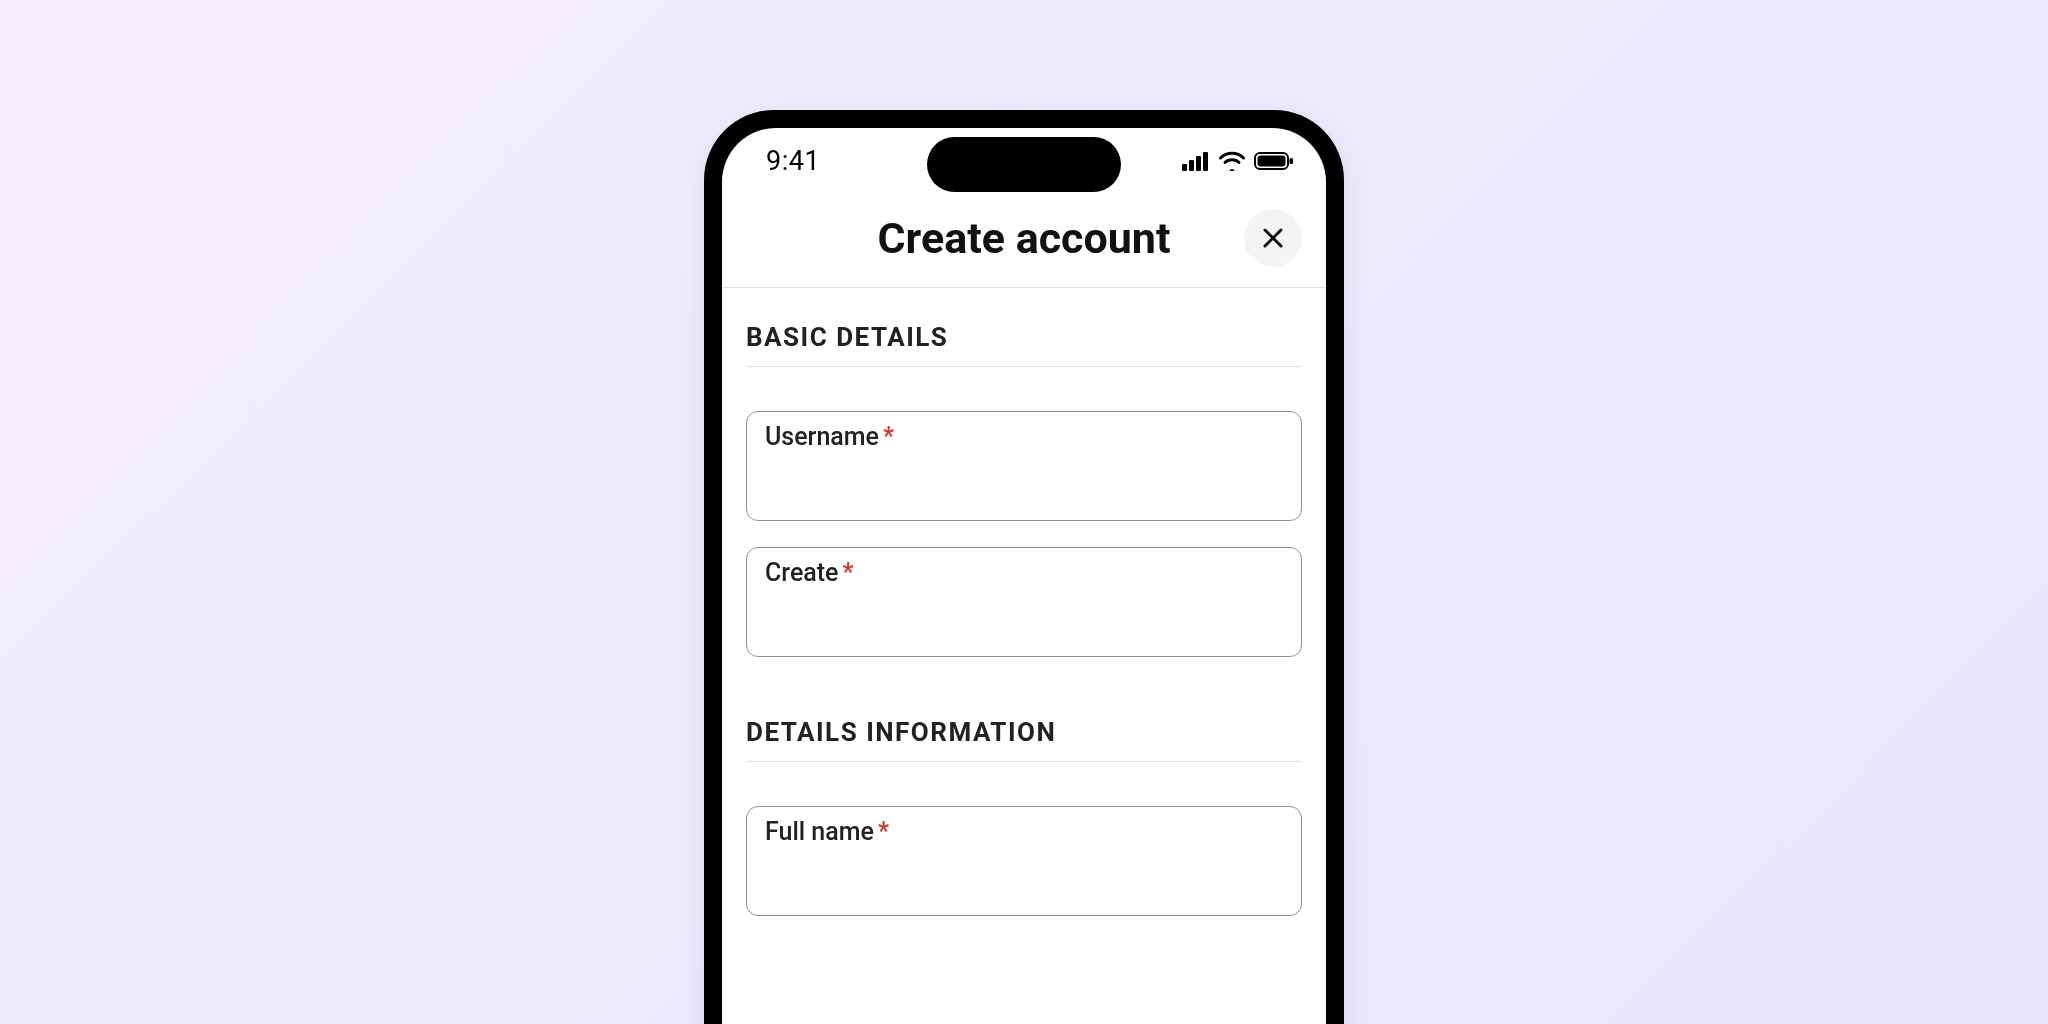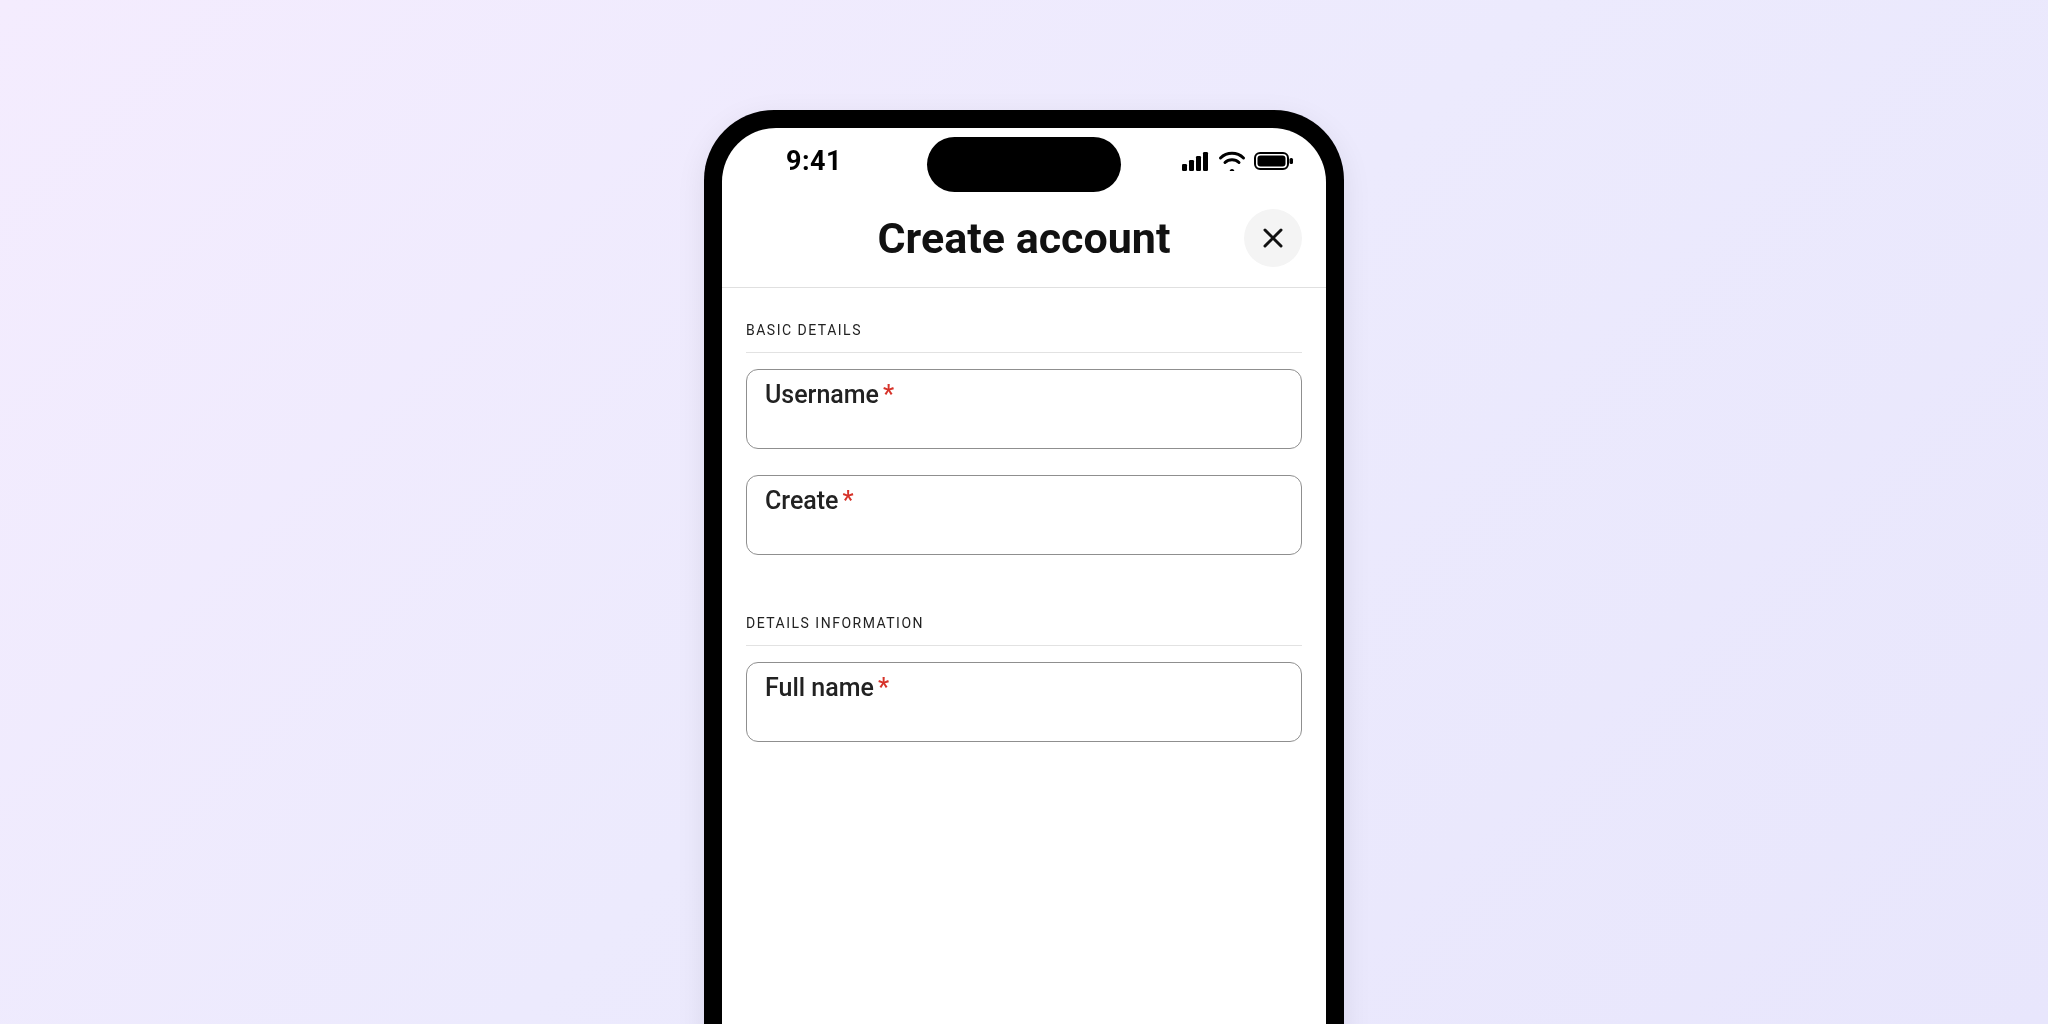--- a/index.html
+++ b/index.html
@@ -49,24 +49,23 @@
   .status-bar {
     height:60px;
     display:flex;
     align-items:center;
     justify-content:space-between;
     padding: 6px 32px 0 44px;
     position:relative;
   }
   .status-time {
     font-size:27px;
-    font-weight:700;
+    font-weight:400;
     letter-spacing:0.5px;
     color:#000;
-    margin-left:20px;
   }
   .status-icons {
     display:flex;
     align-items:center;
     gap:8px;
   }
   .status-icons svg { display:block; }
 
   
   .header {
@@ -94,32 +93,32 @@
     display:flex;
     align-items:center;
     justify-content:center;
     cursor:pointer;
   }
   .close-btn svg { display:block; }
 
   
   .content { padding: 34px 24px 0 24px; }
   .section-label {
-    font-size:14px;
-    font-weight:400;
+    font-size:26px;
+    font-weight:700;
     letter-spacing:1.5px;
     color:#222;
     padding-bottom:14px;
     border-bottom:1px solid #e2e2e2;
-    margin-bottom:16px;
+    margin-bottom:44px;
   }
   .field {
     border:1.5px solid #8f8f8f;
     border-radius:12px;
-    height:80px;
+    height:110px;
     padding:10px 18px 16px 18px;
     margin-bottom:26px;
     display:flex;
     flex-direction:column;
     justify-content:flex-start;
     background:#fff;
   }
   .field-label {
     font-size:25px;
     font-weight:500;

